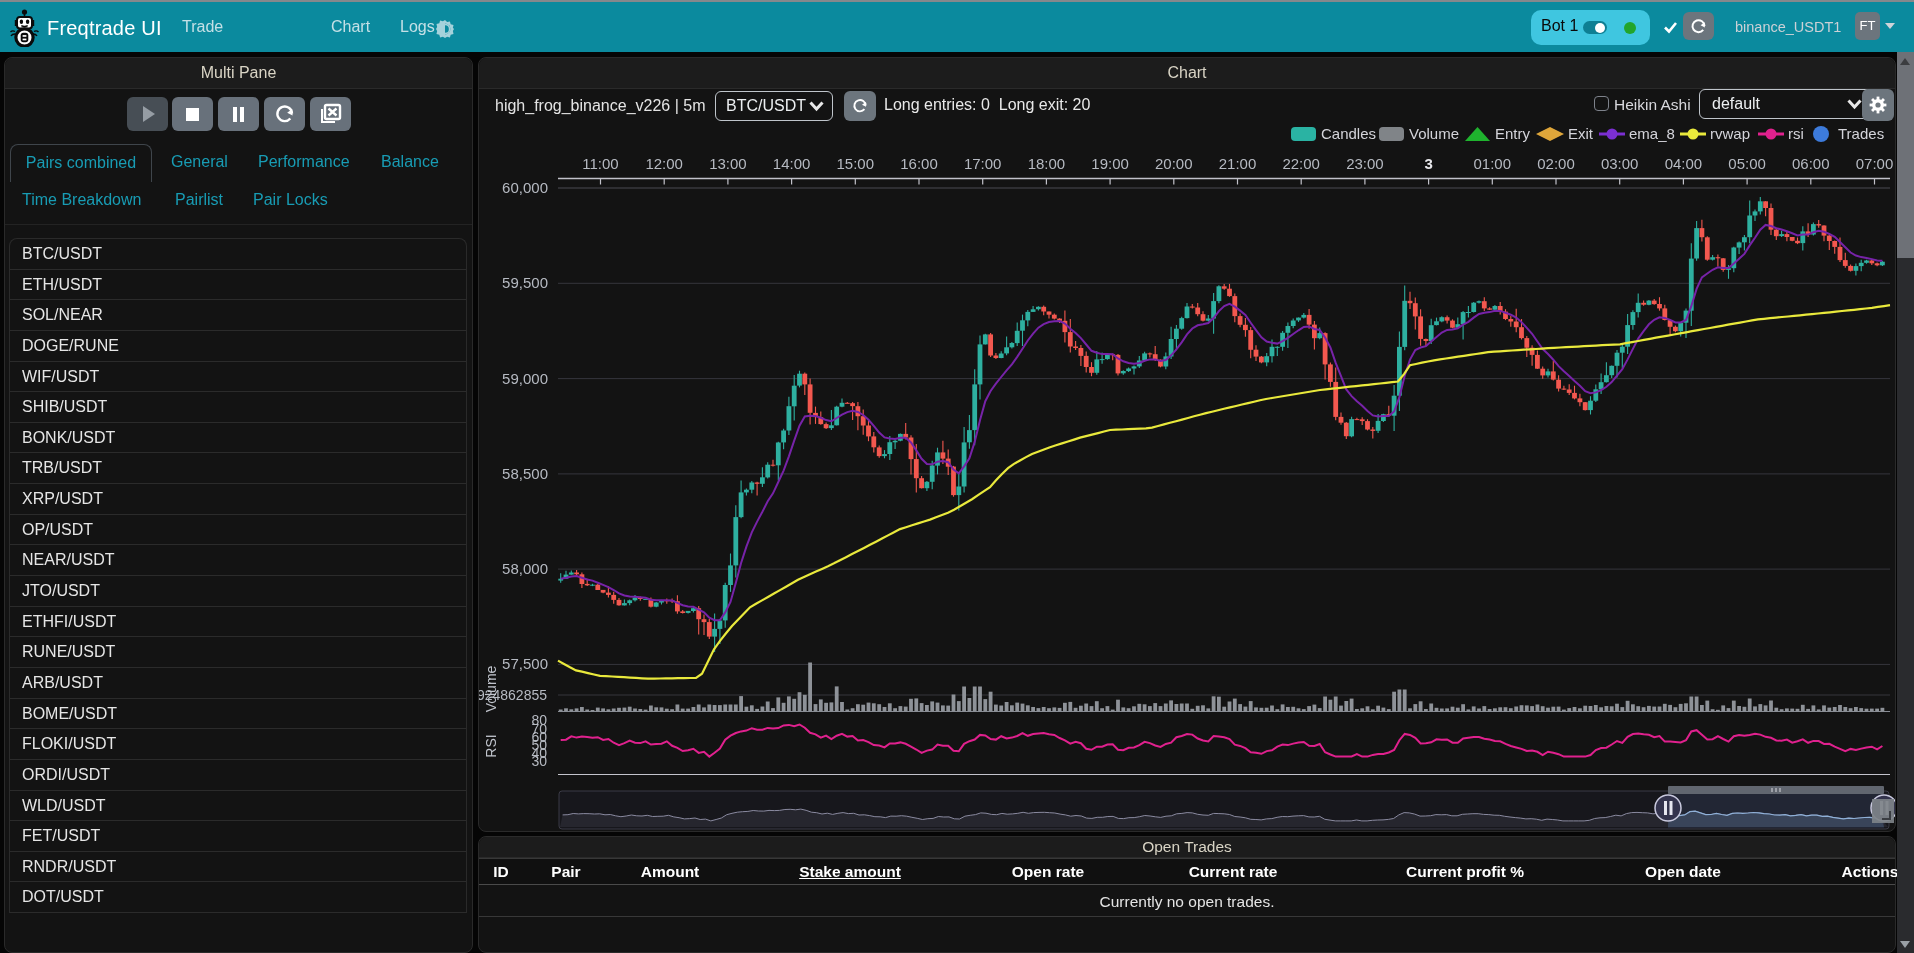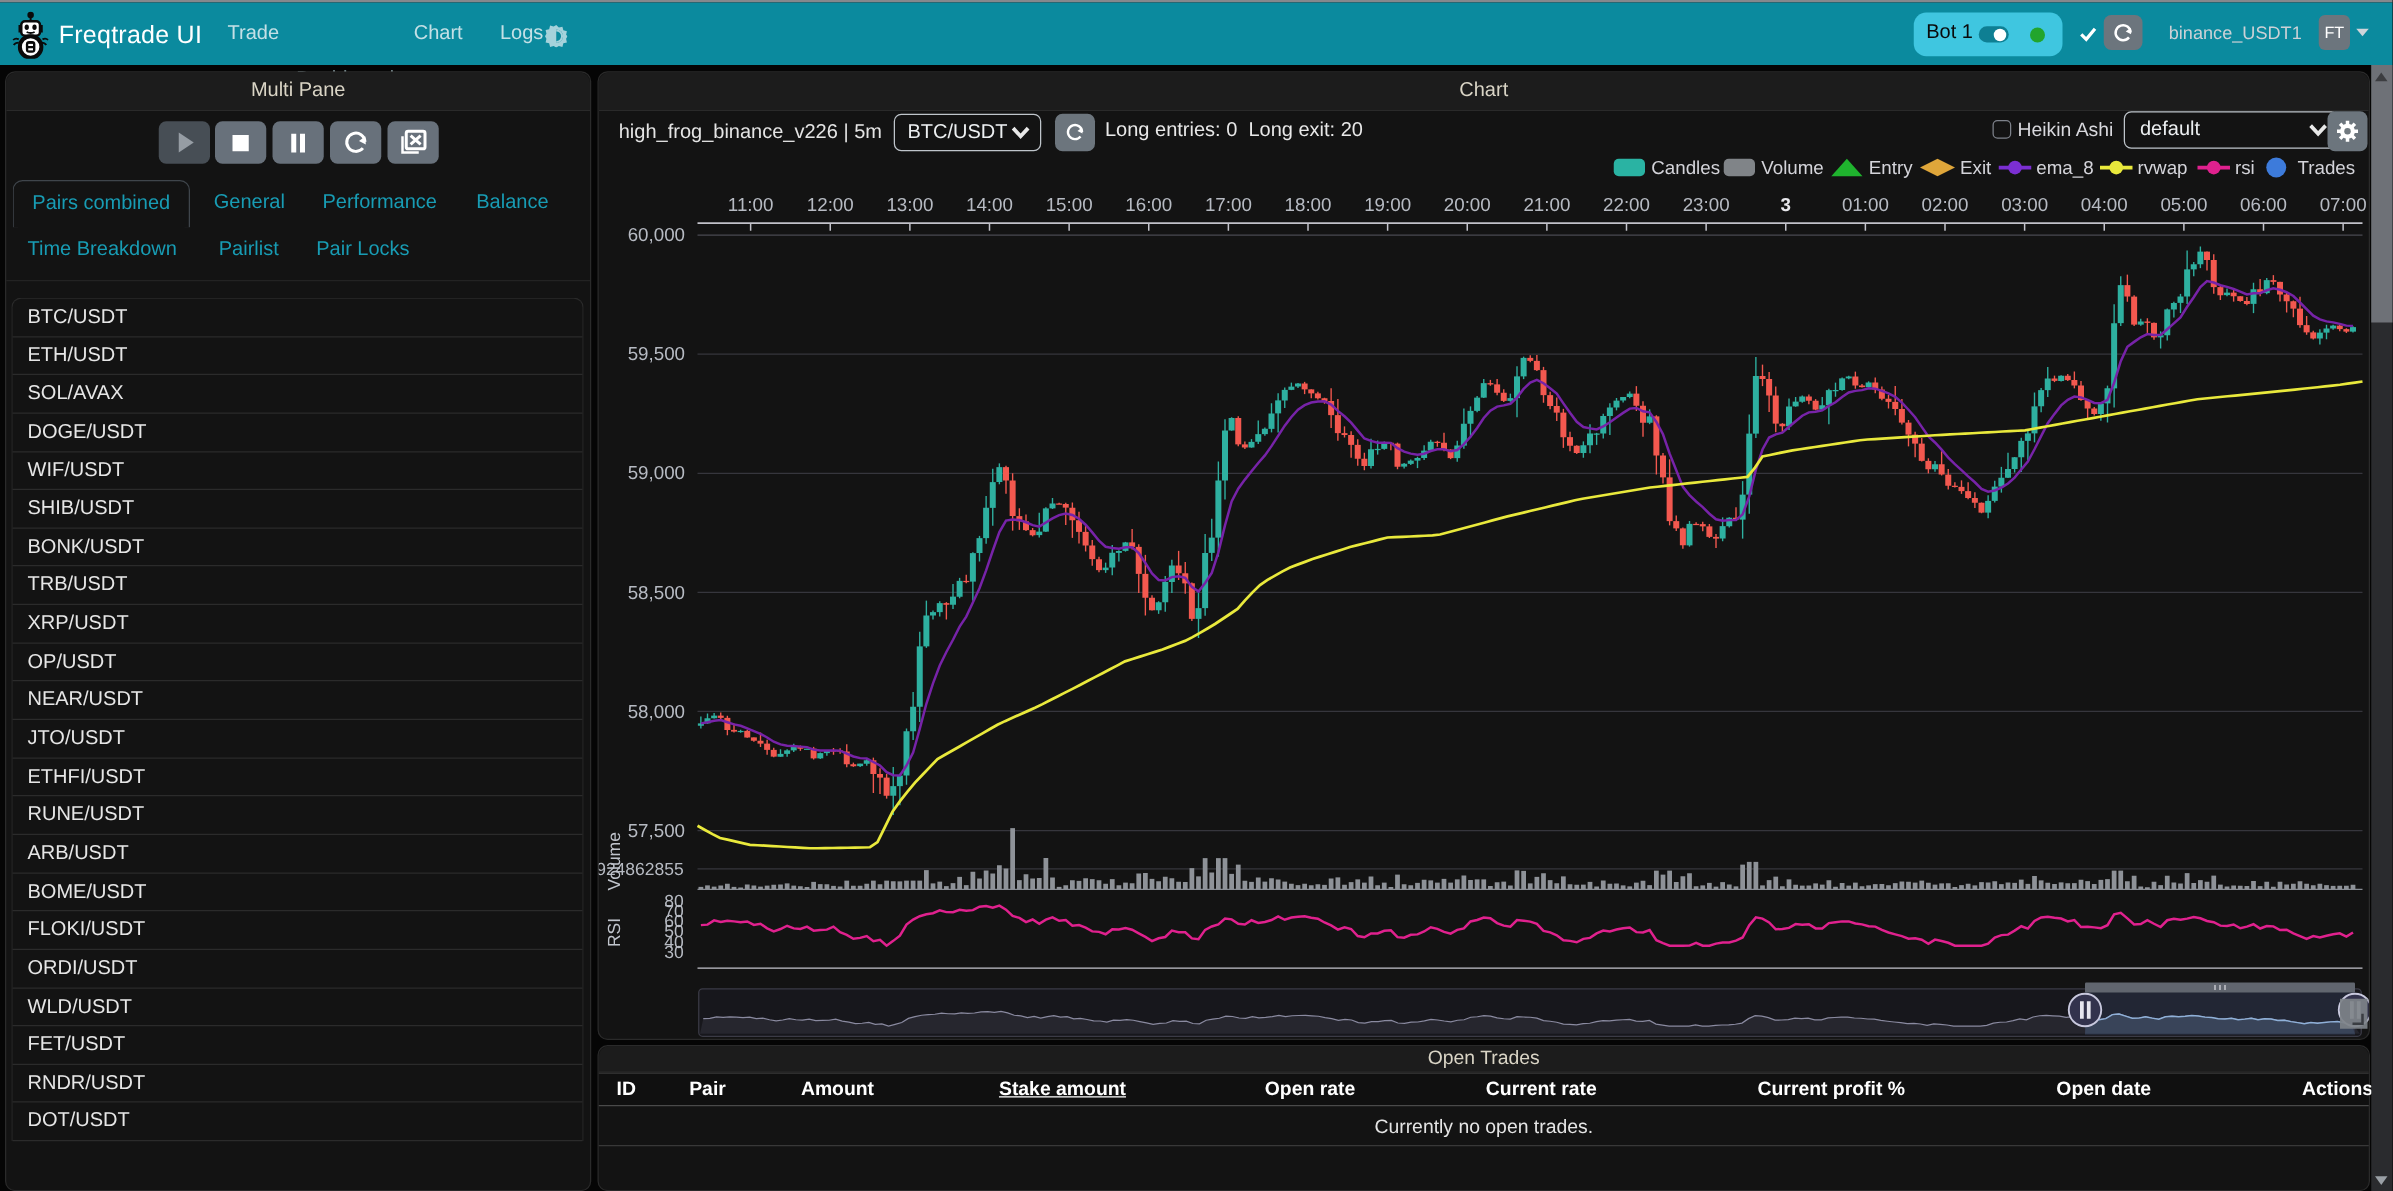--- a/index.html
+++ b/index.html
@@ -114,22 +114,22 @@
   <div class="abs" style="left:0px; top:166px; width:100%; height:1px; background:#232323;"></div>
   <div class="tab" style="left:166px; top:95px;">General</div>
   <div class="tab" style="left:253px; top:95px;">Performance</div>
   <div class="tab" style="left:376px; top:95px;">Balance</div>
   <div class="tab" style="left:17px; top:133px;">Time Breakdown</div>
   <div class="tab" style="left:170px; top:133px;">Pairlist</div>
   <div class="tab" style="left:248px; top:133px;">Pair Locks</div>
   <div id="pairlist">
     <div class="prow">BTC/USDT</div>
     <div class="prow">ETH/USDT</div>
-    <div class="prow">SOL/AVAX</div>
-    <div class="prow">DOGE/USDT</div>
+    <div class="prow">SOL/NEAR</div>
+    <div class="prow">DOGE/RUNE</div>
     <div class="prow">WIF/USDT</div>
     <div class="prow">SHIB/USDT</div>
     <div class="prow">BONK/USDT</div>
     <div class="prow">TRB/USDT</div>
     <div class="prow">XRP/USDT</div>
     <div class="prow">OP/USDT</div>
     <div class="prow">NEAR/USDT</div>
     <div class="prow">JTO/USDT</div>
     <div class="prow">ETHFI/USDT</div>
     <div class="prow">RUNE/USDT</div>

